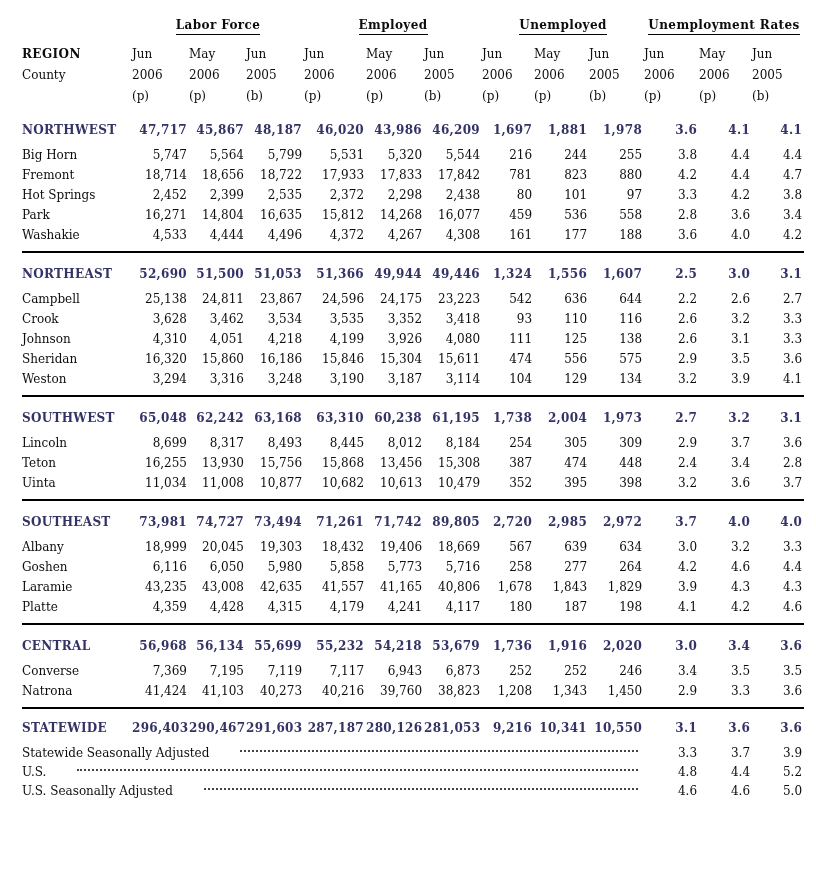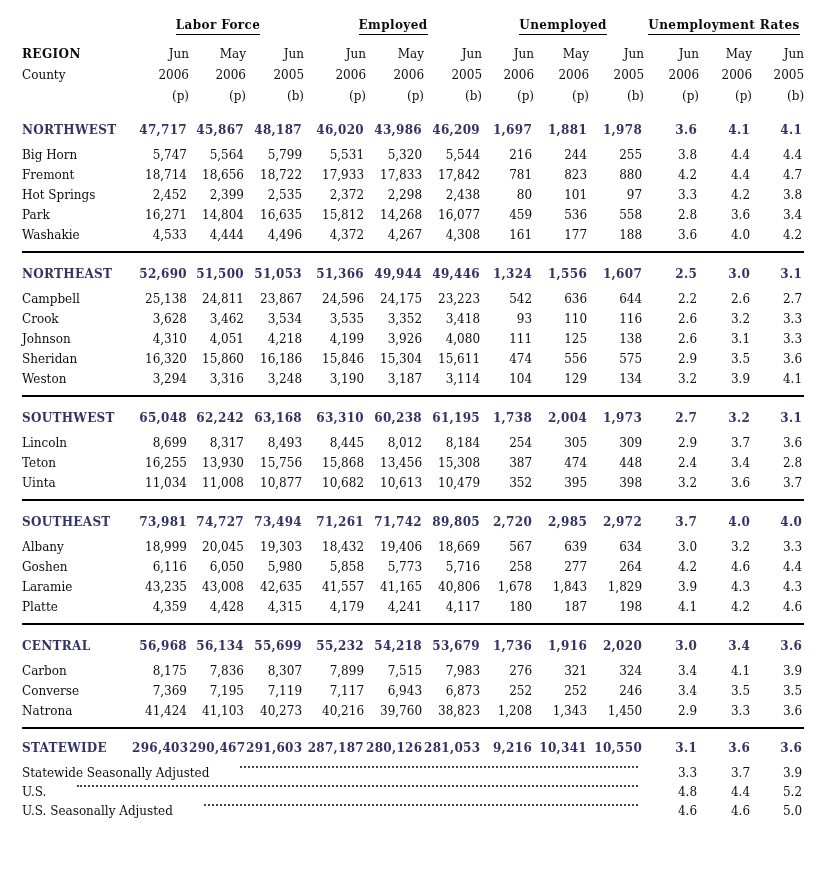--- a/index.html
+++ b/index.html
@@ -2,32 +2,32 @@
 <html><head>
 <meta charset="utf-8">
 <style>
   html,body{margin:0;padding:0;background:#fff;}
   body{font-family:"DejaVu Serif", serif; color:#0d0d0d;}
   .page{width:816px;min-height:875px;box-sizing:border-box;padding:14px 12px 20px 22px;background:#fff;}
   table{border-collapse:collapse;table-layout:fixed;width:782px;font-size:12px;}
   th,td{padding:0;font-weight:normal;vertical-align:bottom;}
   th.group{text-align:center;font-weight:bold;padding-bottom:11px;padding-top:4px;}
   .u{border-bottom:1.5px solid #000;padding-bottom:2px;letter-spacing:0.4px;white-space:nowrap;margin-top:28px;}
-  td.ctr{text-align:right;padding:3.5px 0;}
+  td.ctr{text-align:left;padding:3.5px 0;}
   thead td.name{padding:3.5px 0;}
   .bold{font-weight:bold;letter-spacing:0.4px;}
   td.num{text-align:right;padding-right:2px;white-space:nowrap;}
   td.name{text-align:left;white-space:nowrap;}
   tr.region td{font-weight:bold;color:#333366;border-top:2px solid #000;padding-top:14px;padding-bottom:8px;letter-spacing:0.3px;}
   tr.region.first td{border-top:none;padding-top:17px;}
   tr.county td{padding-top:3px;padding-bottom:3px;}
   tr.county.last td{padding-bottom:9px;}
   tr.statewide td{font-weight:bold;color:#333366;border-top:2px solid #000;padding-top:12px;padding-bottom:8px;letter-spacing:0.3px;}
   tr.adj td{padding-top:2.5px;padding-bottom:2.5px;}
-  .leader{display:flex;align-items:flex-start;gap:28px;}
+  .leader{display:flex;align-items:center;gap:28px;}
   .leader .lbl{white-space:nowrap;}
   .leader .dots{flex:1;border-bottom:2px dotted #444;margin:0 6px 3px 3px;}
 </style>
 </head>
 <body>
 
 <div class="page">
   <table>
     <colgroup>
       <col style="width:110px">
@@ -423,35 +423,20 @@
           <td class="num">54,218</td>
           <td class="num">53,679</td>
           <td class="num">1,736</td>
           <td class="num">1,916</td>
           <td class="num">2,020</td>
           <td class="num">3.0</td>
           <td class="num">3.4</td>
           <td class="num">3.6</td>
         </tr>
         <tr class="county">
-          <td class="name">Carbon</td>
-          <td class="num">8,175</td>
-          <td class="num">7,836</td>
-          <td class="num">8,307</td>
-          <td class="num">7,899</td>
-          <td class="num">7,515</td>
-          <td class="num">7,983</td>
-          <td class="num">276</td>
-          <td class="num">321</td>
-          <td class="num">324</td>
-          <td class="num">3.4</td>
-          <td class="num">4.1</td>
-          <td class="num">3.9</td>
-        </tr>
-        <tr class="county">
           <td class="name">Converse</td>
           <td class="num">7,369</td>
           <td class="num">7,195</td>
           <td class="num">7,119</td>
           <td class="num">7,117</td>
           <td class="num">6,943</td>
           <td class="num">6,873</td>
           <td class="num">252</td>
           <td class="num">252</td>
           <td class="num">246</td>

